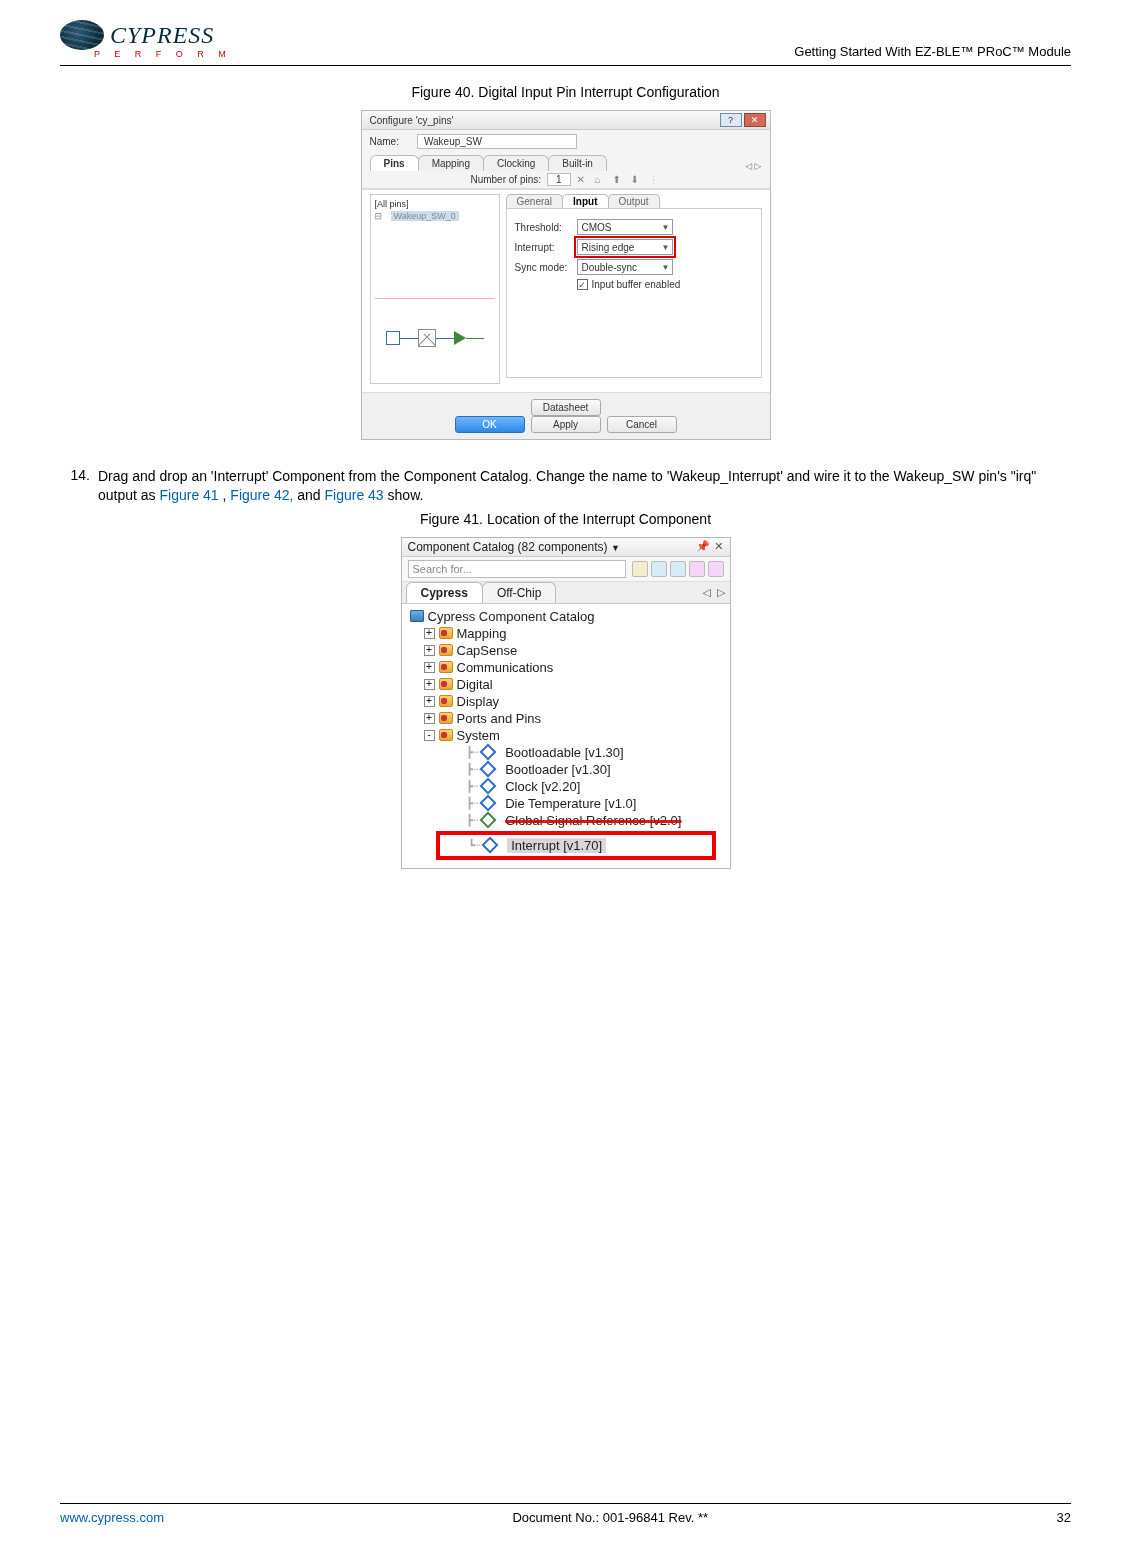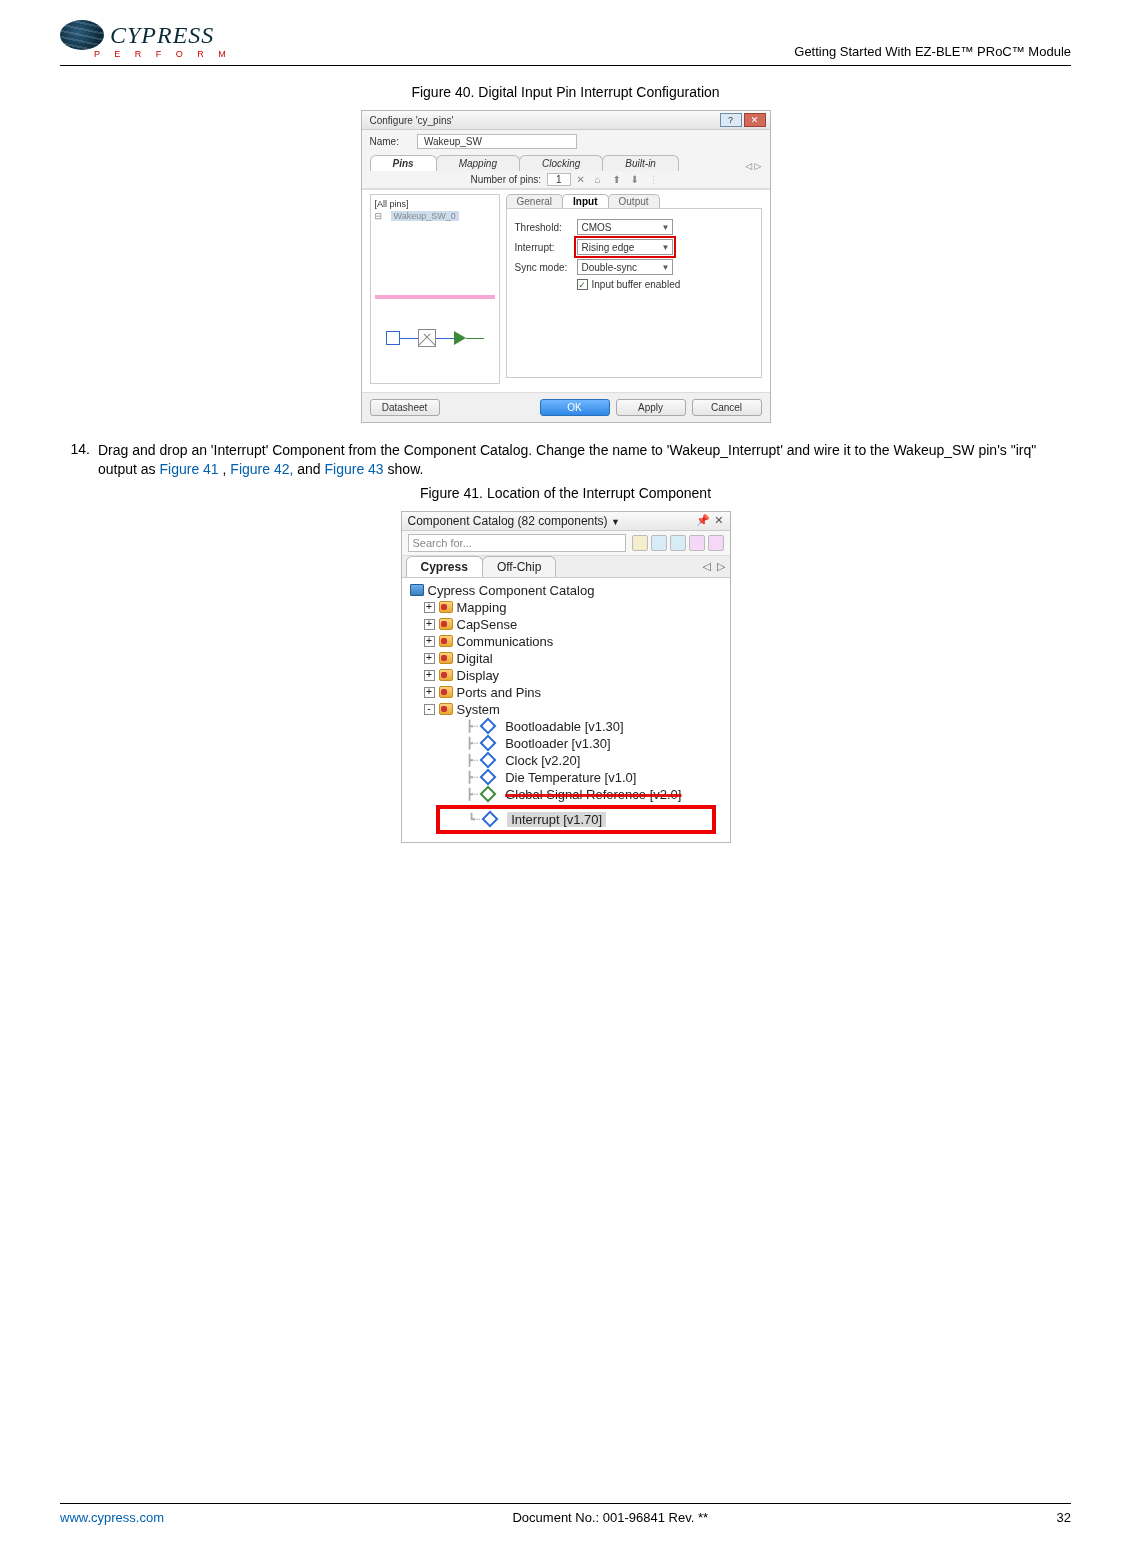--- a/index.html
+++ b/index.html
@@ -36,21 +36,21 @@
     background: repeating-linear-gradient(12deg, rgba(255,255,255,.15) 0 2px, transparent 2px 6px);
   }
   .logo-text { font-family: Georgia, serif; font-style: italic; font-size: 24px; color: #0a2a3a; letter-spacing: 1px; }
   .logo-sub { font-size: 9px; letter-spacing: 6px; color: #c00; margin-left: 34px; }
   .doc-title { font-size: 13px; }
   .figure-caption { text-align: center; font-size: 14px; margin: 6px 0 10px; }
 
   
   .win40 {
     width: 410px;
-    margin: 0 auto 18px;
+    margin: 0 auto 27px;
     border: 1px solid #b8b8b8;
     background: #f4f4f4;
     font-size: 10px;
     color: #333;
   }
   .win40 .titlebar {
     display:flex; justify-content:space-between; align-items:center;
     background: linear-gradient(#fafafa,#e4e4e4);
     padding: 2px 4px 2px 8px;
     border-bottom:1px solid #ccc;
@@ -58,32 +58,31 @@
   .win40 .titlebar .tbtns { display:flex; gap:2px; }
   .win40 .titlebar .tbtn {
     width:22px; height:14px; border:1px solid #6a8caa;
     display:flex; align-items:center; justify-content:center;
     font-size:9px; background:#dce8f4;
   }
   .win40 .titlebar .tbtn.close { background:#d06a5a; border-color:#a04030; color:#fff; }
   .row { display:flex; align-items:center; gap:18px; padding:4px 8px; }
   .tabstrip { display:flex; gap:0; padding: 2px 8px 0; align-items:flex-end; }
   .tab {
-    padding:2px 22px; border:1px solid #bbb; border-bottom:none;
+    padding:2px 13px; border:1px solid #bbb; border-bottom:none;
     background:#f0f0f0; font-size:10px;
     border-top-left-radius:6px; border-top-right-radius:6px;
     margin-right:-1px;
-    font-style:italic;
   }
   .tab.active { background:#fff; font-weight:bold; }
   .tooltoolbar { display:flex; align-items:center; gap:6px; padding:2px 8px; border-bottom:1px solid #ddd;justify-content:center;}
   .smallicon { width:12px; height:12px; display:inline-block; color:#888; }
   .panebody { display:flex; gap:6px; padding:4px 8px 8px; background:#fff; border-top:1px solid #ddd;}
   .leftpane { width:130px; border:1px solid #ccc; background:#fff; height:190px; padding:4px; position:relative;}
-  .leftpane .toplist { height:100px; overflow:auto; border-bottom:4px solid #f9a8d4; }
+  .leftpane .toplist { height:100px; overflow:auto; border-bottom:1px solid #f9a8d4; }
   .leftpane .treeItem { background:#cde; display:inline-block; padding:0 3px; margin:2px 0 0 6px; font-size:9px;}
   .leftpane .diagram {
     height:78px; display:flex; align-items:center; justify-content:center; gap:4px;
   }
   .pinshape { display:flex; align-items:center; }
   .pinshape .sq { width:14px; height:14px; border:1.5px solid #36c; background:#fff; }
   .pinshape .line { width:18px; height:0; border-top:1.5px solid #36c; }
   .pinshape .xbox { width:18px; height:18px; border:1.5px solid #888; position:relative; }
   .pinshape .xbox::before, .pinshape .xbox::after{
     content:""; position:absolute; inset:0;
@@ -105,21 +104,21 @@
     border:1px solid #999; background:#fff; height:16px; font-size:10px;
     display:flex; align-items:center; justify-content:space-between;
     padding:0 2px 0 4px; min-width:96px;
   }
   .dd .caret { font-size:8px; color:#555; }
   .hl-red { outline:2.5px solid #d00; outline-offset:1px; }
   .cb { display:flex; align-items:center; gap:4px; font-size:10px; margin-left:62px;}
   .cb .box { width:11px; height:11px; border:1px solid #666; background:#fff; display:flex; align-items:center; justify-content:center; font-size:9px; color:#2a6a2f;}
   .win40 .footer {
     display:flex; justify-content:space-between; align-items:center;
-    padding:6px 8px; background:#f0f0f0; border-top:1px solid #ddd;
+    padding:6px 8px; background:#f0f0f0; border-top:1px solid #ddd;flex-direction:column;
   }
   .wbtn {
     border:1px solid #a9a9a9; background:linear-gradient(#fafafa,#e6e6e6);
     padding:2px 0; font-size:10px; border-radius:3px; width:70px; text-align:center;
   }
   .wbtn.primary{ background:linear-gradient(#6fb7ff,#2f87e6); color:#fff; border-color:#2a6fb8;}
   .btnrow{ display:flex; gap:6px; }
 
   
   .step { display:flex; gap:8px; font-size:14px; margin: 6px 0 4px; }

